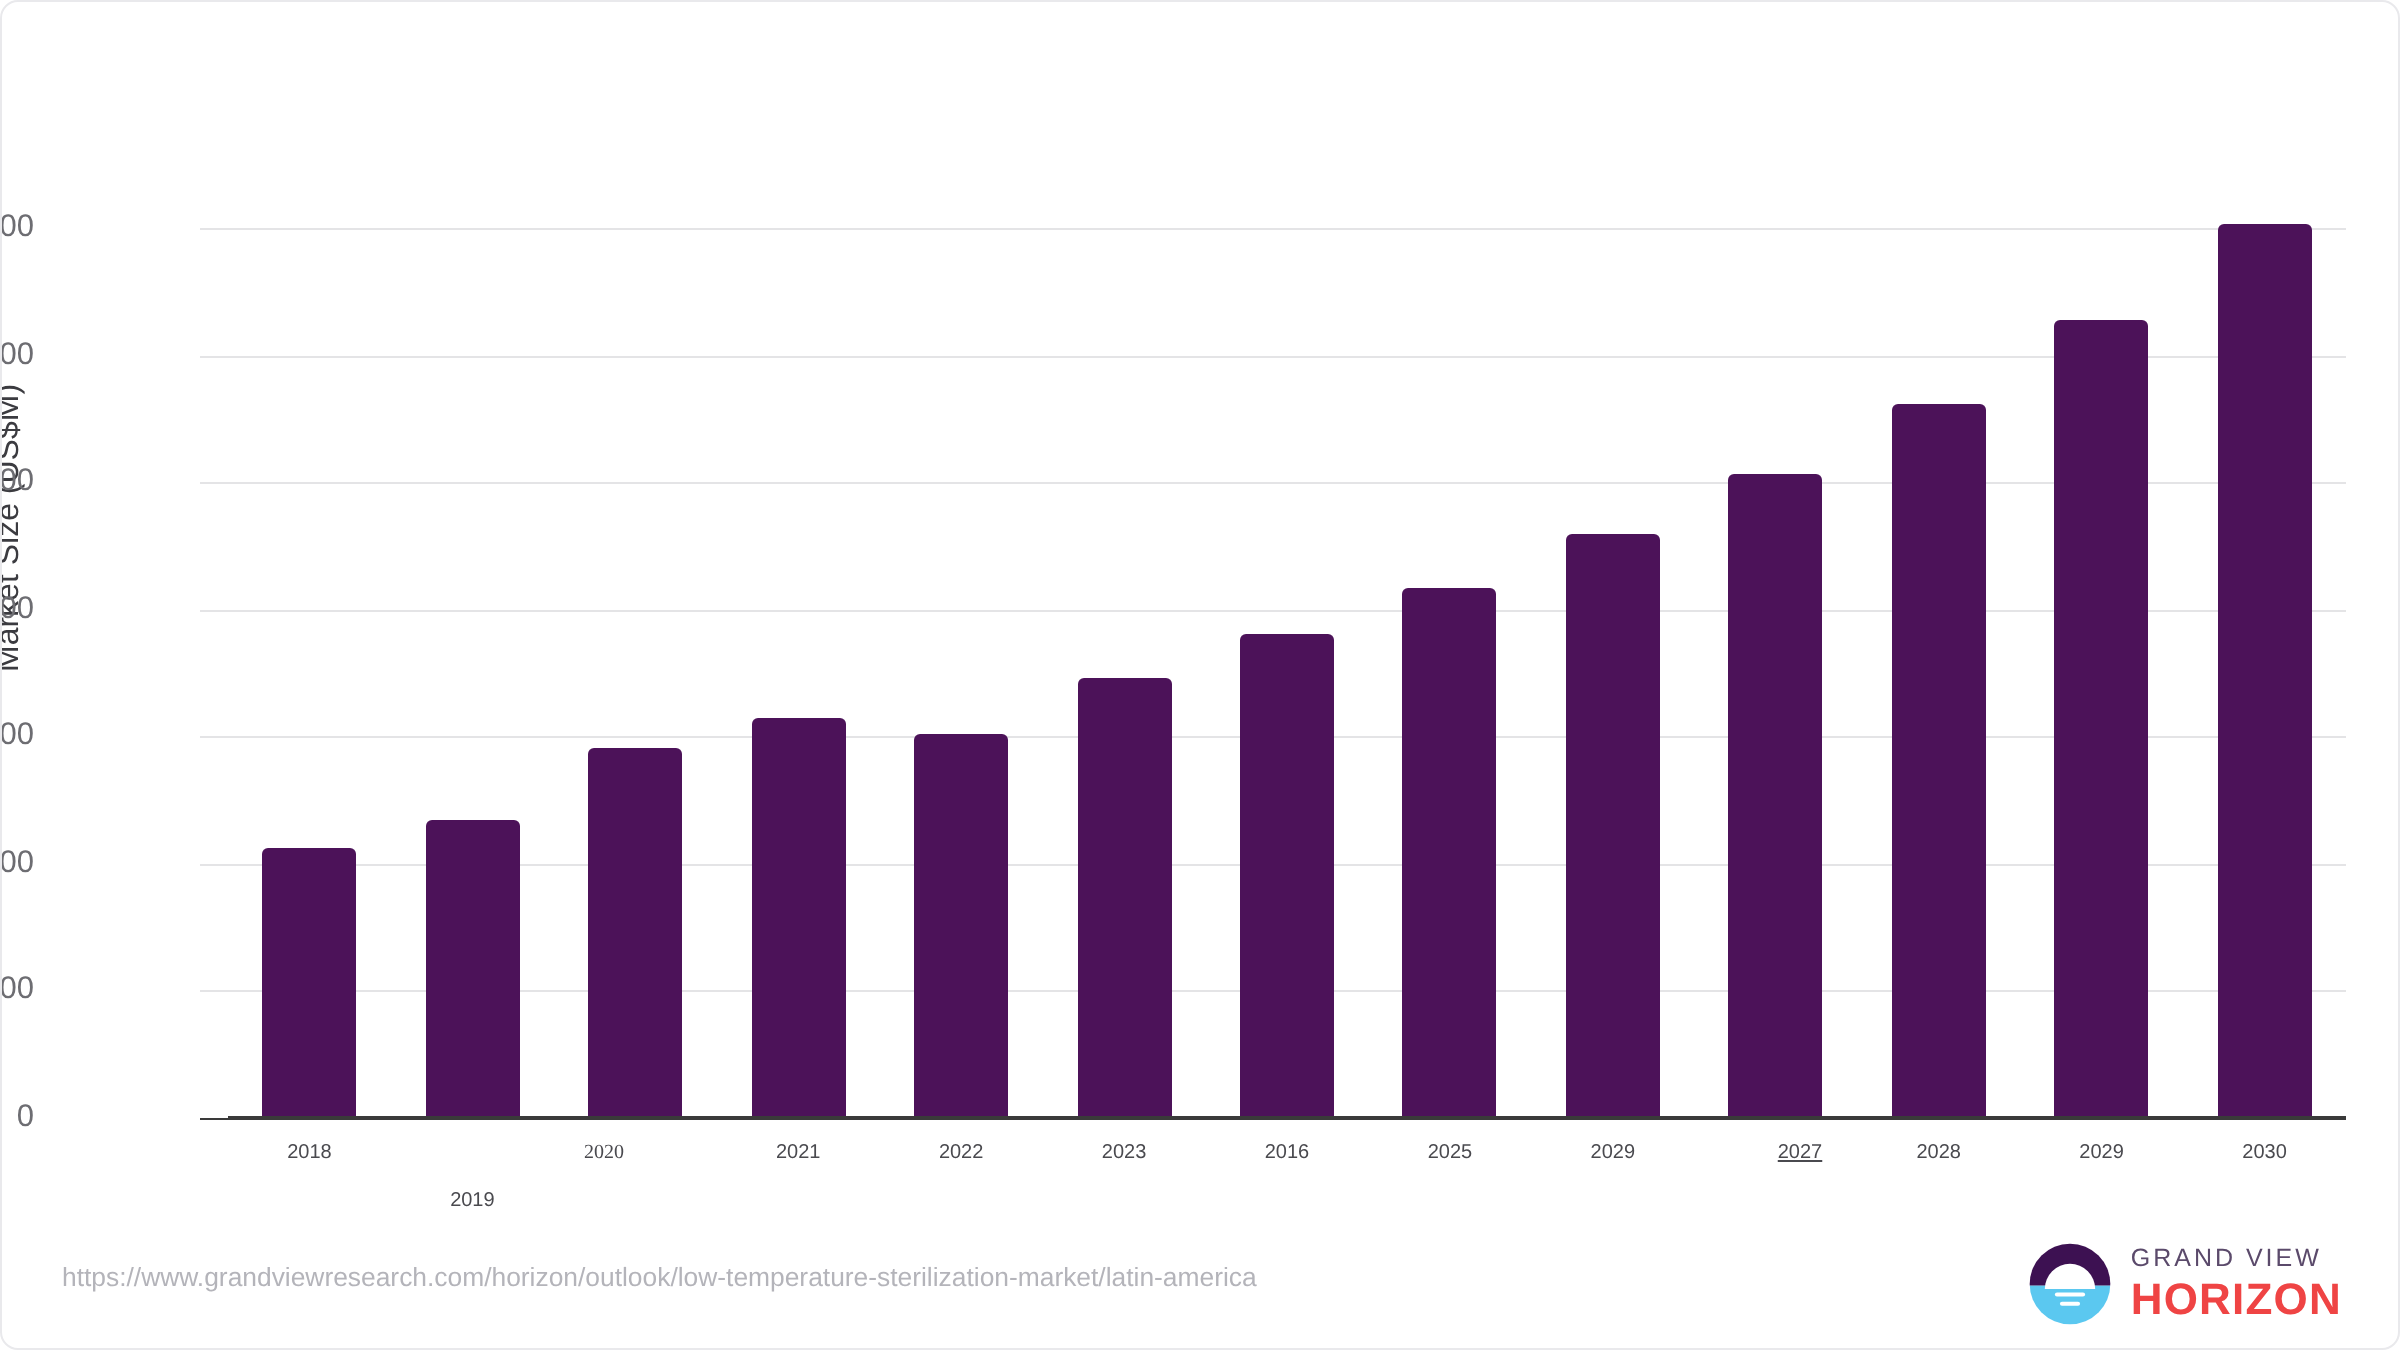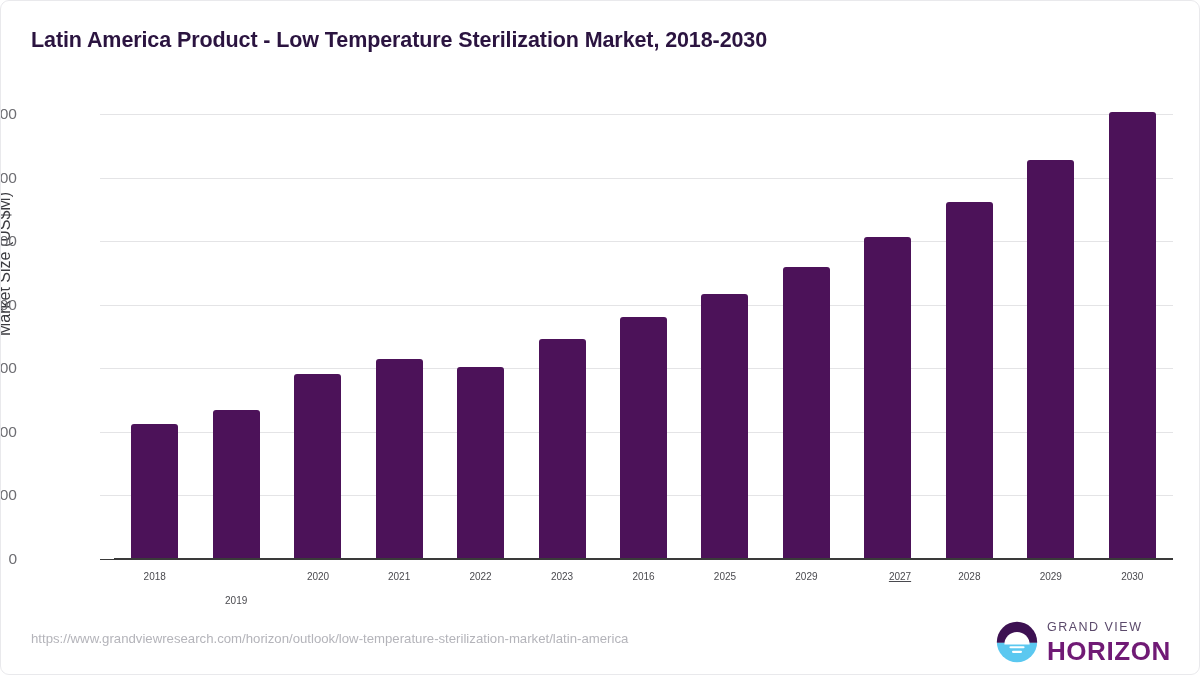--- a/index.html
+++ b/index.html
@@ -133,32 +133,31 @@
     line-height: 1;
   }
   #logo-line1 {
     font-size: 12.5px;
     letter-spacing: 1.5px;
     color: #5b4a6b;
     font-weight: normal;
     margin-bottom: 4px;
   }
   #logo-line2 {
-    font-size: 26px;
+    font-size: 22px;
     letter-spacing: 0.6px;
-    color: #701a75;
+    color: #ef4444;
     font-weight: bold;
   }
 </style>
 </head>
 <body>
 
 <div id="page">
 
-  <div id="chart-title">Latin America Product - Low Temperature Sterilization Market, 2018-2030</div>
 
   <div id="plot-area">
     <div id="gridlines">
         <div class="gridline" style="top: 381.429px;"></div>
         <div class="gridline" style="top: 317.857px;"></div>
         <div class="gridline" style="top: 254.286px;"></div>
         <div class="gridline" style="top: 190.714px;"></div>
         <div class="gridline" style="top: 127.143px;"></div>
         <div class="gridline" style="top: 63.5714px;"></div>
         <div class="gridline" style="top: 0px;"></div>
@@ -197,21 +196,21 @@
       <div class="y-tick-label" style="top: 240.143px;">500</div>
       <div style="position: absolute; left: 99px; top: 240.143px; width: 14px; height: 1px; background: rgb(228, 228, 230);"></div>
       <div class="y-tick-label" style="top: 176.571px;">600</div>
       <div style="position: absolute; left: 99px; top: 176.571px; width: 14px; height: 1px; background: rgb(228, 228, 230);"></div>
       <div class="y-tick-label" style="top: 113px;">700</div>
       <div style="position: absolute; left: 99px; top: 113px; width: 14px; height: 1px; background: rgb(228, 228, 230);"></div>
     </div>
   <div id="x-tick-labels">
       <div class="x-tick-label" style="left: 153.731px;">2018</div>
       <div class="x-tick-label" style="left: 235.192px; margin-top: 24px;">2019</div>
-      <div class="x-tick-label" style="left: 317px;">2020</div>
+      <div class="x-tick-label" style="left: 301px; font-family: Liberation Serif, serif;">2020</div>
       <div class="x-tick-label" style="left: 398.115px;">2021</div>
       <div class="x-tick-label" style="left: 479.577px;">2022</div>
       <div class="x-tick-label" style="left: 561.038px;">2023</div>
       <div class="x-tick-label" style="left: 642.5px;">2016</div>
       <div class="x-tick-label" style="left: 723.962px;">2025</div>
       <div class="x-tick-label" style="left: 805.423px;">2029</div>
       <div class="x-tick-label" style="left: 899px; text-decoration: underline;">2027</div>
       <div class="x-tick-label" style="left: 968.346px;">2028</div>
       <div class="x-tick-label" style="left: 1049.81px;">2029</div>
       <div class="x-tick-label" style="left: 1131.27px;">2030</div>

